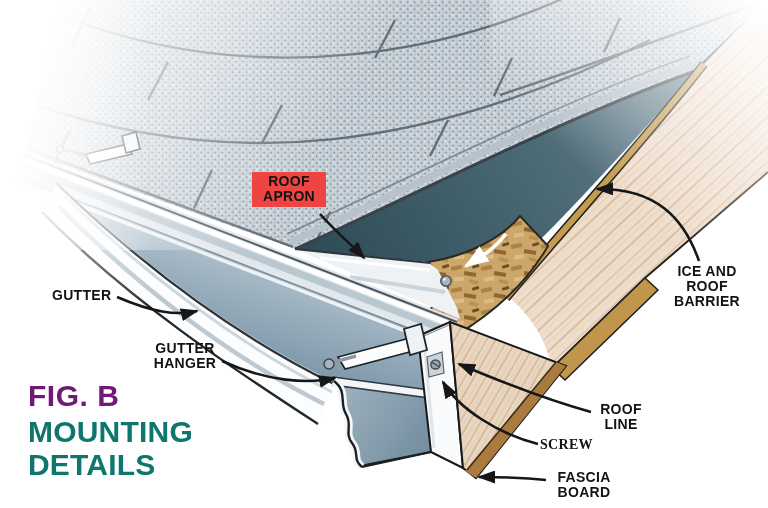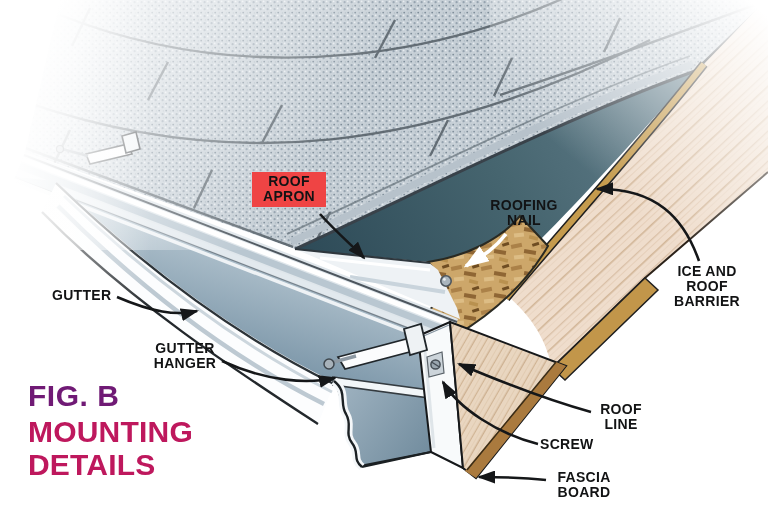--- a/index.html
+++ b/index.html
@@ -6,21 +6,21 @@
   .stage{position:relative;width:768px;height:508px;background:#fff;overflow:hidden;
          font-family:"Liberation Sans",sans-serif;}
   .stage svg{position:absolute;left:0;top:0;}
   .lbl{position:absolute;font-weight:700;font-size:14px;line-height:1.08;
        color:#121314;letter-spacing:.3px;white-space:pre-line;}
   .lbl.center{text-align:center;}
   .lbl.boxed{background:#ef4444;padding:2px 0 3px;}
   .fig-label{position:absolute;left:28px;top:381px;font-weight:700;font-size:30px;
              line-height:1;color:#701a75;letter-spacing:.5px;white-space:pre-line;}
   .fig-title{position:absolute;left:28px;top:415px;font-weight:700;font-size:30px;
-             line-height:1.1;color:#be185d;letter-spacing:.2px;white-space:pre-line;}
+             line-height:1.1;color:#0f766e;letter-spacing:.2px;white-space:pre-line;}
 </style>
 </head>
 <body>
 
 <div class="stage">
 
 <svg width="768" height="508" viewBox="0 0 768 508">
   <defs>
     <pattern id="speckle" width="7" height="7" patternUnits="userSpaceOnUse">
       <rect width="7" height="7" fill="#c6cfd6"></rect>
@@ -202,31 +202,29 @@
     <path d="M699,261 C684,218 656,188 597,189" marker-end="url(#ah)"></path>
     <path d="M591,412 C540,398 492,378 459,364" marker-end="url(#ah)"></path>
     <path d="M538,444 C498,434 458,408 443,382" marker-end="url(#ah)"></path>
     <path d="M546,480 C520,477 498,477 479,477" marker-end="url(#ah)"></path>
     <path d="M506,234 C492,252 478,258 466,266" stroke="#ffffff" stroke-width="3.6" marker-end="url(#ahw)"></path>
   </g>
 </svg>
 
 <div class="lbl center boxed" style="left:252px;top:172px;width:74px;">ROOF
 APRON</div>
-<div class="lbl center" style="left:481px;top:198px;width:86px;">ROOFING
-NAIL</div>
 <div class="lbl center" style="left:666px;top:264px;width:82px;">ICE AND
 ROOF
 BARRIER</div>
 <div class="lbl" style="left:52px;top:288px;">GUTTER</div>
 <div class="lbl center" style="left:148px;top:341px;width:74px;">GUTTER
 HANGER</div>
 <div class="lbl center" style="left:585px;top:402px;width:72px;">ROOF
 LINE</div>
-<div class="lbl" style="left:540px;top:437px;">SCREW</div>
+<div class="lbl" style="left:540px;top:437px;font-family:Liberation Serif, serif;">SCREW</div>
 <div class="lbl center" style="left:548px;top:470px;width:72px;">FASCIA
 BOARD</div>
 
 <div class="fig-label">FIG. B</div>
 <div class="fig-title">MOUNTING
 DETAILS</div>
 
 </div>
 
 </body></html>

